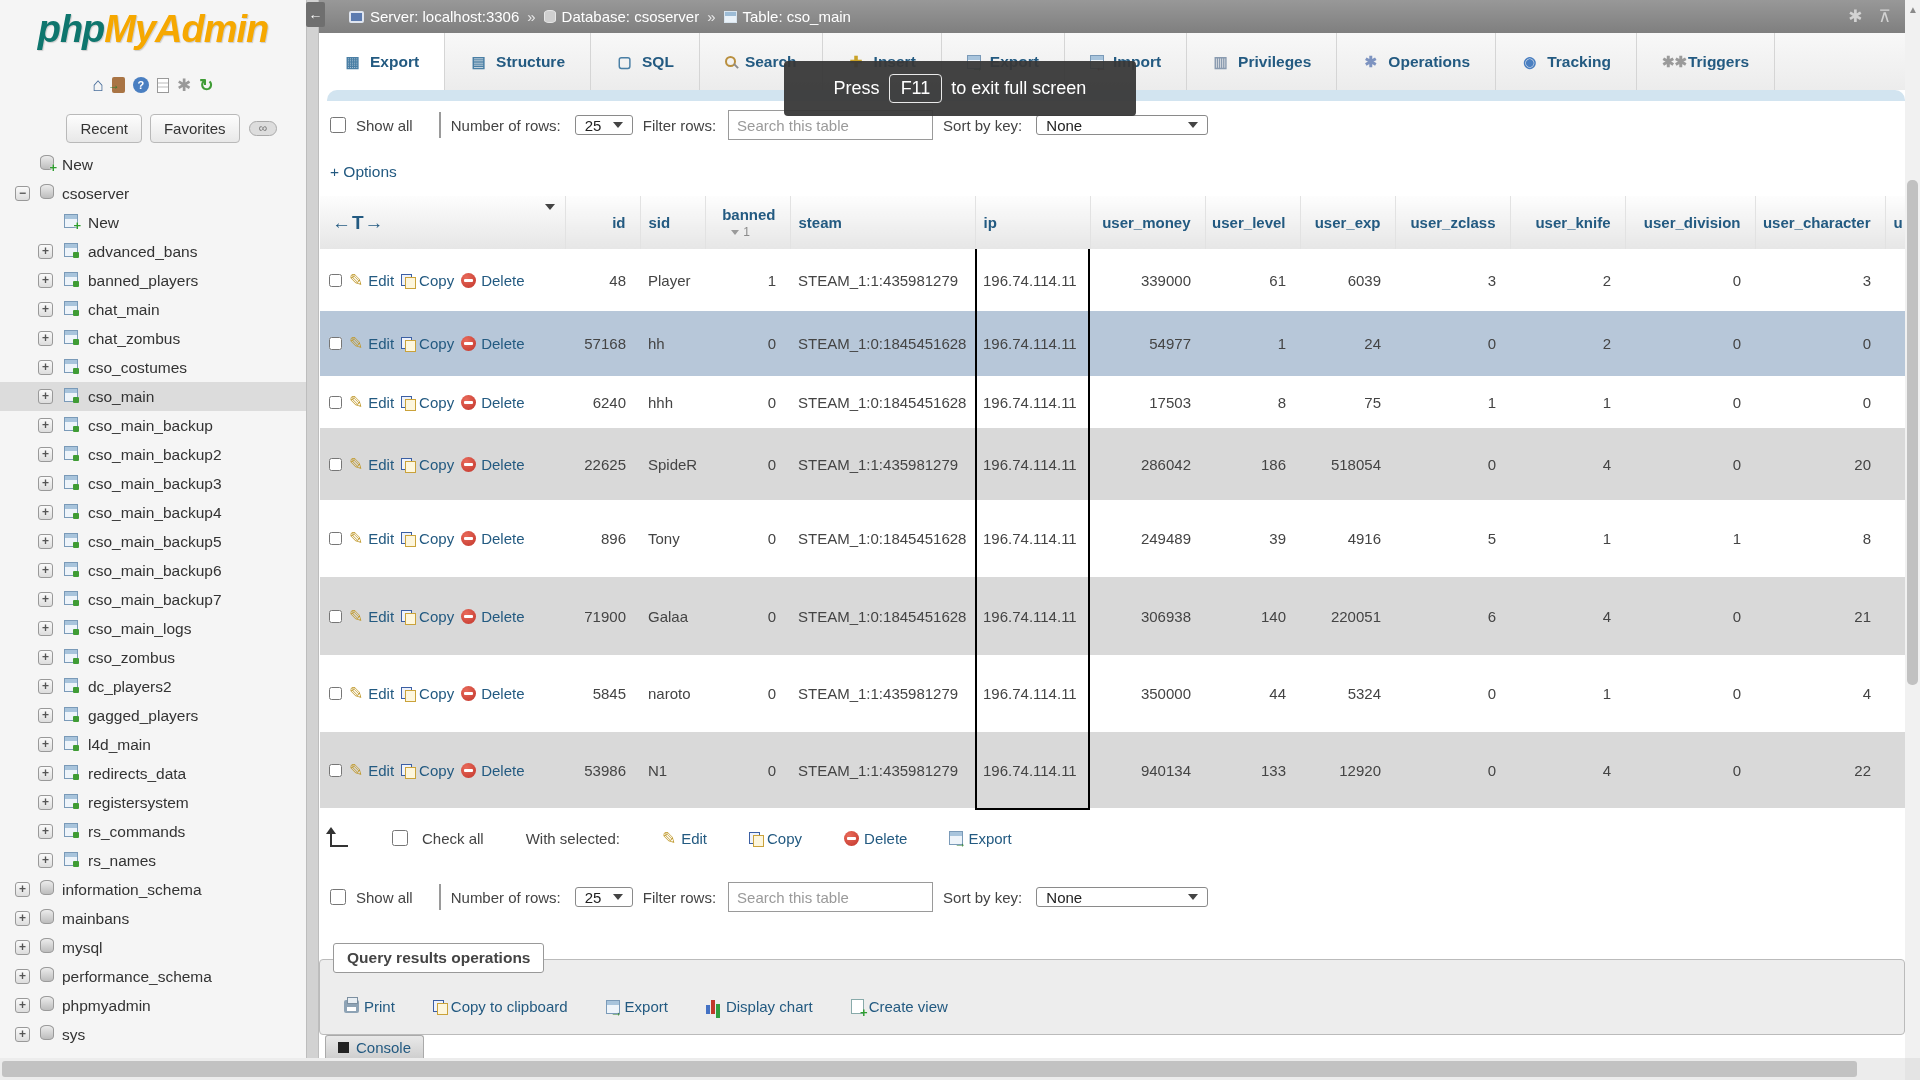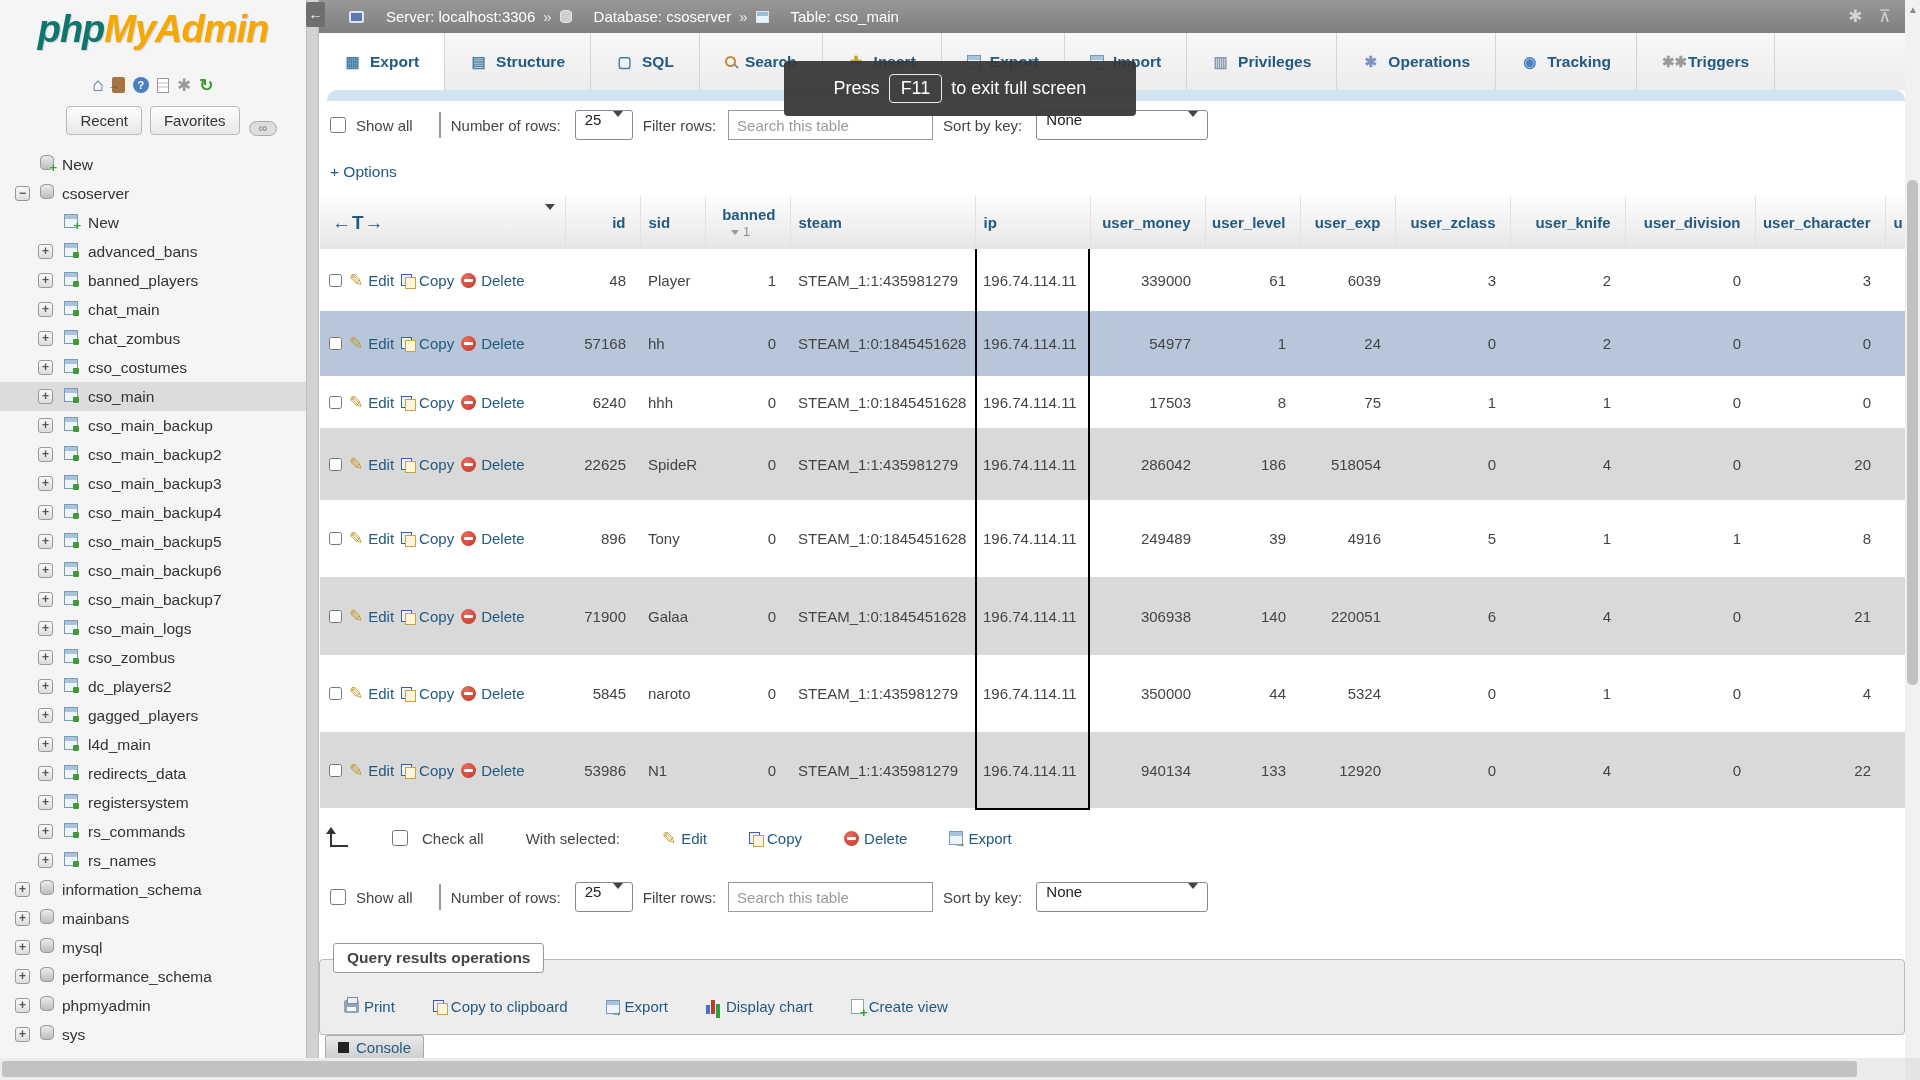--- a/index.html
+++ b/index.html
@@ -8,42 +8,42 @@
     position:relative; overflow:hidden; background:#fff;
     font-family:"Liberation Sans", sans-serif; color:#444; font-size:15px;
   }
   .abs { position:absolute; }
 
   
   #sidebar { left:0; top:0; width:306px; height:1058px; background:#f5f5f5; }
   #logo { top:8px; width:306px; text-align:center; font-size:38px; font-weight:bold; font-style:italic; letter-spacing:-1px; text-shadow:1px 1px 1px #ccc; }
   #logo .lp { color:#0f766e; } #logo .lr { color:#f6a800; }
   #side-icons { top:74px; width:306px; display:flex; justify-content:center; align-items:center; gap:8px; }
-  #side-btns { top:106px; width:306px; display:flex; justify-content:center; gap:8px; }
+  #side-btns { top:114px; width:306px; display:flex; justify-content:center; gap:8px; }
   .sbtn { padding:5px 13px; border:1px solid #b9b9b9; border-radius:4px; background:linear-gradient(#fdfdfd,#e8e8e8); color:#333; font-size:15px; }
   #link-pill { left:249px; top:121px; width:28px; height:15px; border:1px solid #aaa; border-radius:8px; background:#ddd; color:#777; font-size:12px; line-height:12px; text-align:center; }
   #tree { top:150px; left:0; width:306px; }
   .titem { height:29px; display:flex; align-items:center; font-size:15.5px; color:#333; position:relative; }
   .titem.sel { background:#dcdcdc; }
   .titem .exp { position:absolute; width:15px; height:15px; border:1px solid #999; border-radius:3px; background:linear-gradient(#fafafa,#ddd); color:#555; font-size:12px; line-height:12px; text-align:center; font-weight:bold; }
   .lv1 .exp { left:15px; } .lv2 .exp { left:38px; }
   .titem .tico { position:absolute; } .lv1 .tico { left:40px; } .lv2 .tico { left:64px; }
   .titem .tlabel { position:absolute; } .lv1 .tlabel { left:62px; } .lv2 .tlabel { left:88px; }
   .ico-db { width:14px; height:15px; border:1px solid #9a9a9a; border-radius:6px 6px 5px 5px / 4px 4px 4px 4px; background:linear-gradient(#ececec,#bdbdbd); position:relative; display:inline-block; }
   .ico-tbl { width:14px; height:14px; border:1px solid #7a9ab8; background:linear-gradient(180deg,#a8c4dc 0 4px,#eef4fa 4px); position:relative; display:inline-block; }
   .ico-tbl.browse::after { content:""; position:absolute; right:-2px; bottom:-2px; width:6px; height:6px; background:#3f9c35; border-radius:1px; }
   .plus-mini::after { content:"+"; position:absolute; right:-4px; bottom:-6px; color:#2f9e2f; font-weight:bold; font-size:13px; text-shadow:0 0 2px #fff; }
 
   
   #divider { left:306px; top:0; width:13px; height:1058px; background:#d2d2d2; border-left:1px solid #bdbdbd; border-right:1px solid #bdbdbd; }
   #back-box { left:306px; top:2px; width:19px; height:25px; background:#6f6f6f; color:#fff; text-align:center; line-height:25px; font-size:14px; border-radius:2px; z-index:5; }
 
   
   #topbar { left:319px; top:0; width:1586px; height:33px; background:linear-gradient(#989898,#7f7f7f); color:#fff; display:flex; align-items:center; padding-left:30px; font-size:15px; }
-  #topbar .crumb { display:flex; align-items:center; gap:22px; }
+  #topbar .crumb { display:flex; align-items:center; gap:6px; }
   #topbar .sep { margin:0 8px; color:#e8e8e8; }
   #topbar-right { position:absolute; right:14px; top:0; height:33px; display:flex; align-items:center; gap:16px; color:#d3d3d3; font-size:17px; }
   .ico-server { width:15px; height:12px; background:#5c7bb0; border:2px solid #dfe5f0; border-radius:2px; display:inline-block; }
   .ico-db-sm { width:12px; height:13px; border:1px solid #e6e6e6; border-radius:5px/3px; background:#cfcfcf; display:inline-block; }
   .ico-tbl-sm { width:13px; height:12px; border:1px solid #d8e4ee; background:linear-gradient(180deg,#9dbcd6 0 4px,#eaf2f9 4px); display:inline-block; }
 
   
   #tabbar { left:319px; top:33px; width:1586px; height:57px; background:linear-gradient(#f8f8f8,#ececec); display:flex; }
   .tab { display:flex; align-items:center; gap:9px; padding:0 25px; border-right:1px solid #d5d5d5; color:#235a81; font-weight:bold; font-size:15.5px; }
   .tab.active { background:#fff; }
@@ -54,21 +54,21 @@
   #toast { left:784px; top:61px; width:352px; height:55px; background:rgba(56,56,56,.95); border-radius:4px; color:#fff; display:flex; align-items:center; justify-content:center; font-size:18px; z-index:60; }
   #toast .key { border:1px solid #e9e9e9; border-radius:4px; padding:3px 11px; margin:0 9px; }
 
   
   .controls { left:330px; width:1560px; height:42px; display:flex; align-items:center; }
   #controls1 { top:104px; } #controls2 { top:876px; }
   .controls .cb { width:16px; height:16px; }
   .controls .lab { margin-left:10px; color:#444; }
   .vdiv { margin-left:26px; width:2px; height:26px; background:#9a9a9a; }
   .nlab { margin-left:26px; }
-  .selbox { margin-left:14px; height:30px; border:1px solid #8a8a8a; border-radius:3px; background:#fff; display:flex; justify-content:space-between; padding:0 9px; color:#222; }
+  .selbox { margin-left:14px; height:20px; border:1px solid #8a8a8a; border-radius:3px; background:#fff; display:flex; align-items:center; justify-content:space-between; padding:0 9px; color:#222; }
   .sel-s { width:58px; } .sel-l { width:172px; margin-left:14px; }
   .tri-down { width:0; height:0; border-left:5px solid transparent; border-right:5px solid transparent; border-top:6px solid #444; }
   .flab { margin-left:52px; } .slab { margin-left:18px; }
   .finput { margin-left:12px; width:205px; height:30px; border:1px solid #9a9a9a; padding:0 8px; font-size:15px; font-family:"Liberation Sans",sans-serif; color:#333; background:#fff; }
   .finput::placeholder { color:#9a9a9a; }
   #options-link { left:330px; top:163px; color:#235a81; font-size:15.5px; }
 
   
   #grid { left:320px; top:196px; border-collapse:collapse; table-layout:fixed; width:1585px; font-size:15px; }
   #grid th { font-weight:bold; color:#235a81; background:linear-gradient(#fdfdfd,#e6e6e6); height:53px; vertical-align:middle; border-right:1px solid #e2e2e2; position:relative; }

